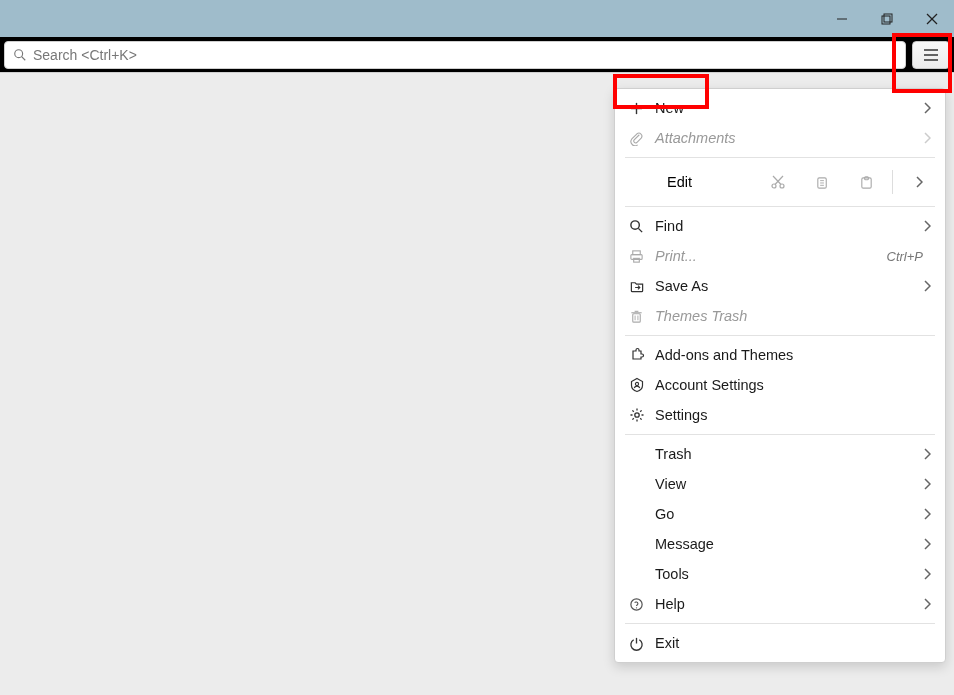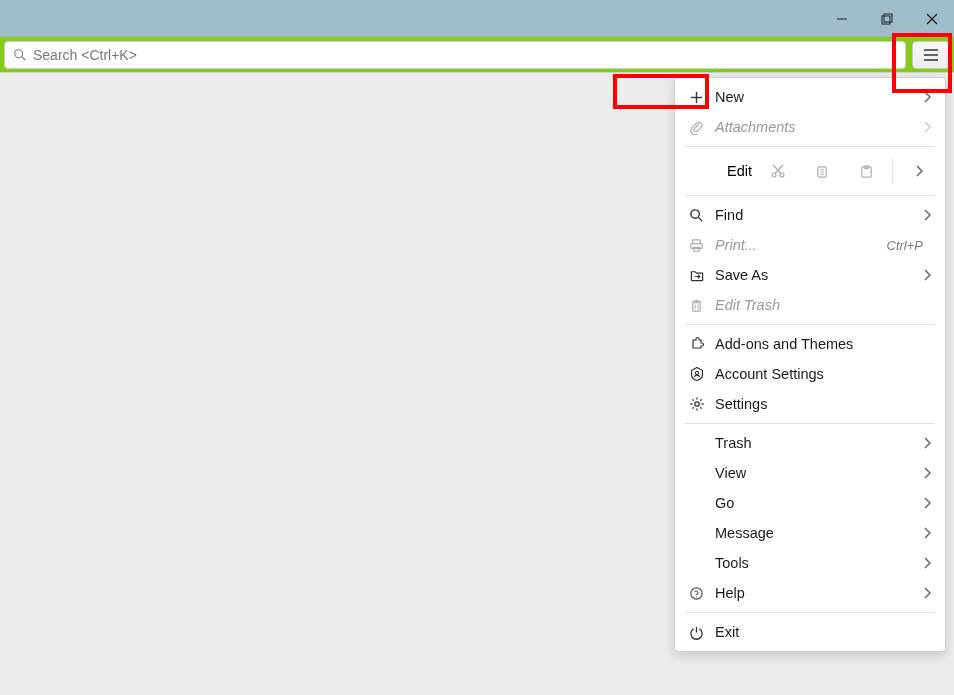--- a/index.html
+++ b/index.html
@@ -26,21 +26,21 @@
       width: 45px;
       height: 37px;
       display: flex;
       align-items: center;
       justify-content: center;
       cursor: pointer;
       color: #222;
     }
     .toolbar {
       height: 36px;
-      background: #84cc16;
+      background: #000000;
       border-bottom: 1px solid #d0d0d0;
       display: flex;
       align-items: center;
       padding: 4px 4px;
       gap: 6px;
     }
     .search-box {
       flex: 1;
       height: 28px;
       background: #fff;
@@ -79,23 +79,23 @@
       top: 74px;
       left: 613px;
       width: 96px;
       height: 35px;
       border: 4px solid #ff0000;
       pointer-events: none;
       z-index: 50;
     }
     .app-menu {
       position: absolute;
-      top: 77px;
+      top: 88px;
       right: 8px;
-      width: 272px;
+      width: 332px;
       background: #fff;
       border: 1px solid #cfcfcf;
       border-radius: 4px;
       box-shadow: 0 4px 12px rgba(0,0,0,0.15);
       z-index: 40;
       padding: 4px 0;
       font-size: 14.5px;
     }
     .menu-item {
       display: flex;
@@ -327,21 +327,21 @@
   <div class="menu-item disabled">
     <span class="menu-icon">
         <svg width="15" height="15" viewBox="0 0 16 16">
           <rect x="4" y="5" width="8" height="9" rx="1" fill="none" stroke="#aaa" stroke-width="1.2"></rect>
           <line x1="2.5" y1="4" x2="13.5" y2="4" stroke="#aaa" stroke-width="1.2"></line>
           <line x1="6" y1="2.5" x2="10" y2="2.5" stroke="#aaa" stroke-width="1.2"></line>
           <line x1="6.5" y1="7" x2="6.5" y2="12" stroke="#aaa" stroke-width="1"></line>
           <line x1="9.5" y1="7" x2="9.5" y2="12" stroke="#aaa" stroke-width="1"></line>
         </svg>
       </span>
-    <span class="menu-label">Edit Trash</span>
+    <span class="menu-label">Themes Trash</span>
   </div>
 
   <div class="menu-separator"></div>
 
   <div class="menu-item">
     <span class="menu-icon">
         <svg width="16" height="16" viewBox="0 0 16 16">
           <path d="M4 4 h3 v-1 a1.5 1.5 0 0 1 3 0 v1 h2 v3 h1 a1.5 1.5 0 0 1 0 3 h-1 v2 h-8 Z" fill="none" stroke="#333" stroke-width="1.2"></path>
         </svg>
       </span>

